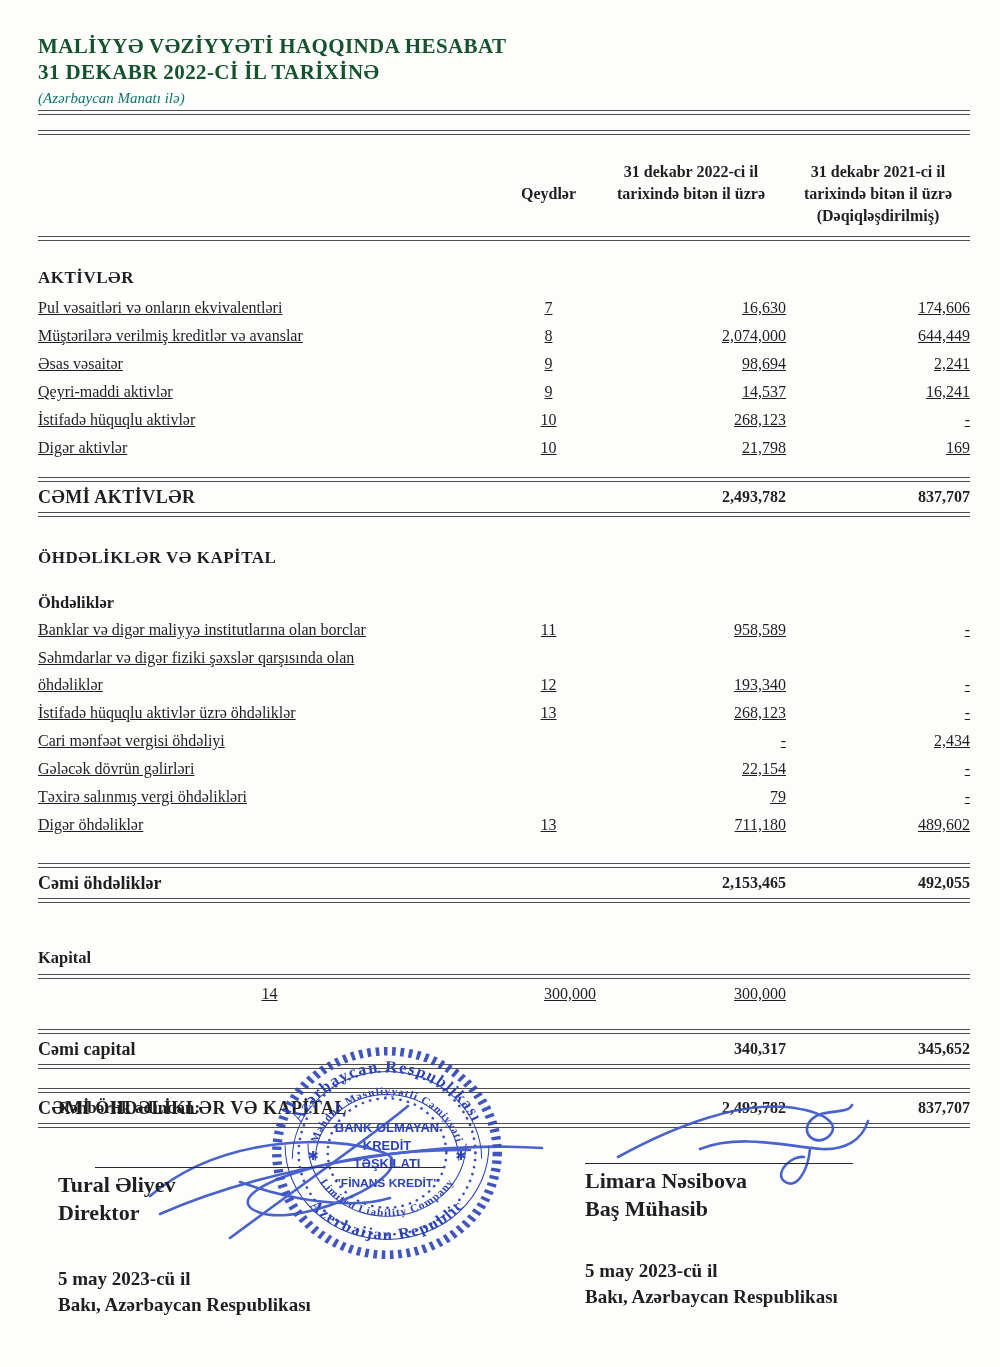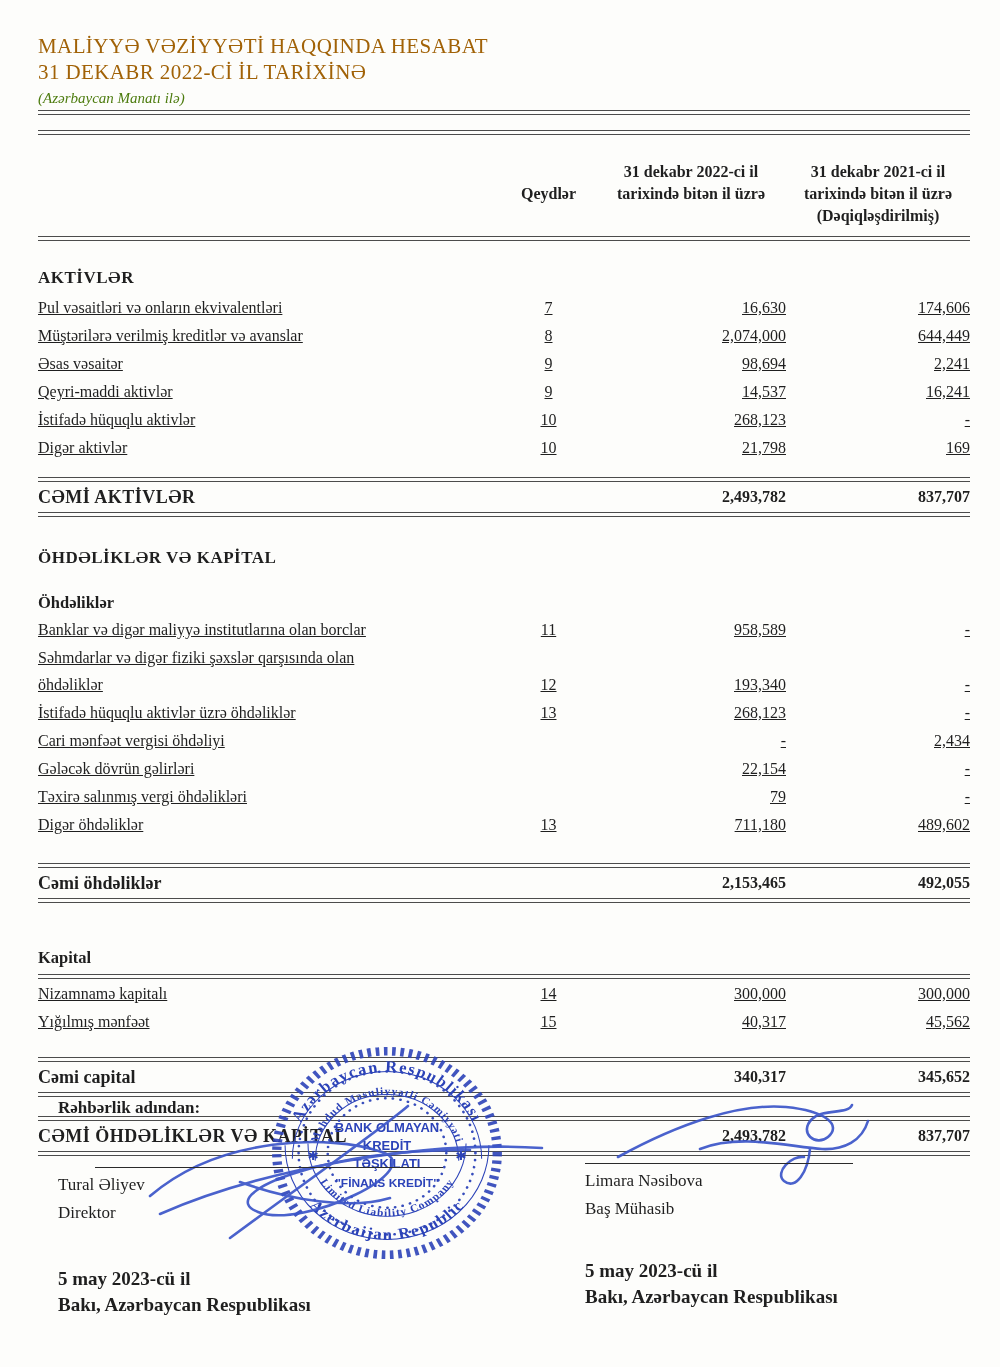--- a/index.html
+++ b/index.html
@@ -2,22 +2,22 @@
 <html><head>
 <meta charset="utf-8">
 <style>
   html,body{margin:0;padding:0;}
   body{
     width:1000px;height:1367px;position:relative;overflow:hidden;
     background:#fdfdfb;color:#1f1f1f;
     font-family:"Liberation Serif", serif;
   }
   .page{padding:33px 30px 0 38px;}
-  .title-line{font-size:21px;font-weight:normal;line-height:26px;letter-spacing:.4px;color:#a16207;}
-  .subtitle{font-style:italic;font-size:15px;margin-top:5px;color:#4d7c0f;}
+  .title-line{font-size:21px;font-weight:bold;line-height:26px;letter-spacing:.4px;color:#14532d;}
+  .subtitle{font-style:italic;font-size:15px;margin-top:5px;color:#0f766e;}
   .rule-double{height:3px;border-top:1px solid #4c4c4c;border-bottom:1px solid #4c4c4c;}
   .rule-1{margin-top:3px;}
   .rule-2{margin-top:15px;}
 
   .grid{display:grid;grid-template-columns:1fr 95px 190px 184px;}
   .c{font-size:16px;line-height:27px;}
   .note{text-align:center;}
   .num{text-align:right;}
   .hdr{font-weight:bold;white-space:pre-line;line-height:22px;}
   .center{text-align:center;}
@@ -32,21 +32,21 @@
   .row .c{padding-top:1px;}
   .label{white-space:pre-line;padding-right:10px;}
   .total-row .c{font-weight:bold;line-height:30px;}
   .total-row .label{font-size:18px;}
   .caps{letter-spacing:.5px;}
 
   .footer{position:absolute;left:0;top:0;width:860px;height:1367px;pointer-events:none;padding-left:12px;}
   .abs{position:absolute;}
   .sig-heading{font-size:17px;font-weight:bold;}
   .sig-line{border-top:1.5px solid #2a2a2a;}
-  .sig-name{font-size:17px;font-weight:normal;line-height:26px;}
+  .sig-name{font-size:22px;font-weight:bold;line-height:26px;}
   .date-block{font-size:19px;font-weight:bold;line-height:26px;}
   svg{display:block;}
 </style>
 </head>
 <body>
 
 <div class="page">
 
   <div class="title-line">MALİYYƏ VƏZİYYƏTİ HAQQINDA HESABAT</div>
   <div class="title-line">31 DEKABR 2022-Cİ İL TARİXİNƏ</div>
@@ -173,30 +173,23 @@
     <div class="c num">2,153,465</div>
     <div class="c num">492,055</div>
   </div>
   <div class="rule-double"></div>
 
   <div class="sub-title" style="margin-top:43px;">Kapital</div>
   <div class="rule-double" style="margin-top:4px;"></div>
 
   <div>
     <div class="grid row">
-      <div class="c label">Nizamnamə kapitalı</div>
       <div class="c note">14</div>
       <div class="c num">300,000</div>
       <div class="c num">300,000</div>
-    </div>
-    <div class="grid row">
-      <div class="c label">Yığılmış mənfəət</div>
-      <div class="c note">15</div>
-      <div class="c num">40,317</div>
-      <div class="c num">45,562</div>
     </div>
   </div>
 
   <div class="rule-double" style="margin-top:22px;"></div>
   <div class="grid total-row">
     <div class="c label">Cəmi capital</div>
     <div class="c note"></div>
     <div class="c num">340,317</div>
     <div class="c num">345,652</div>
   </div>

